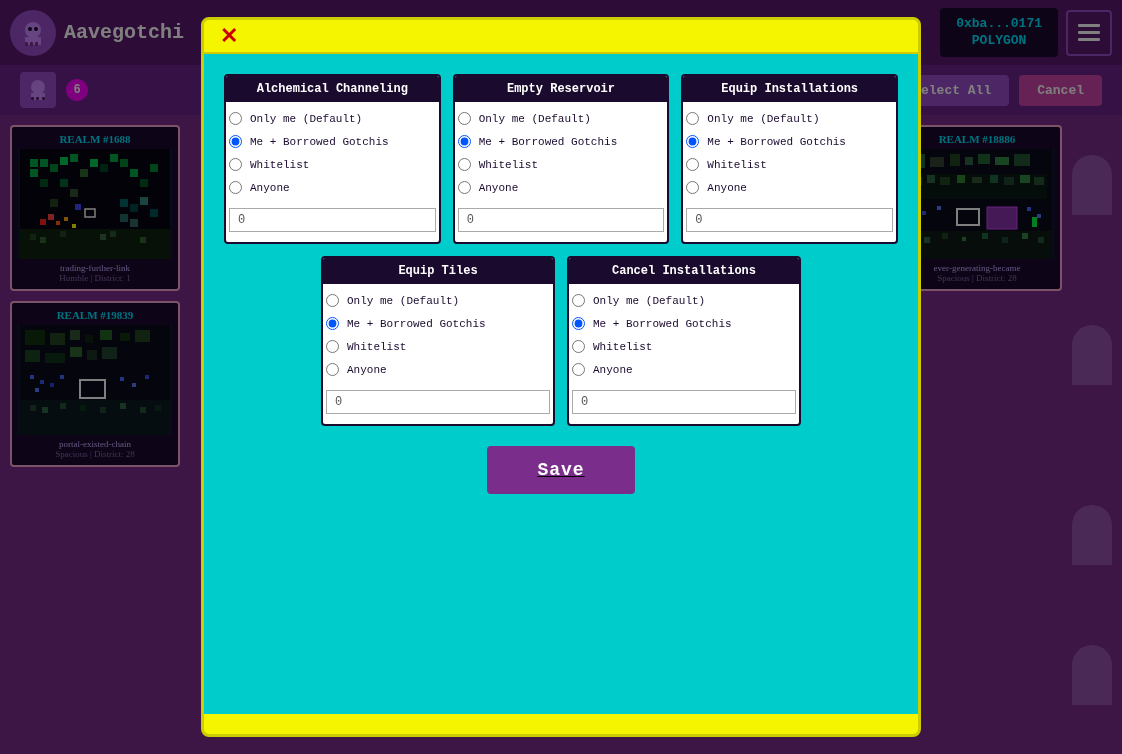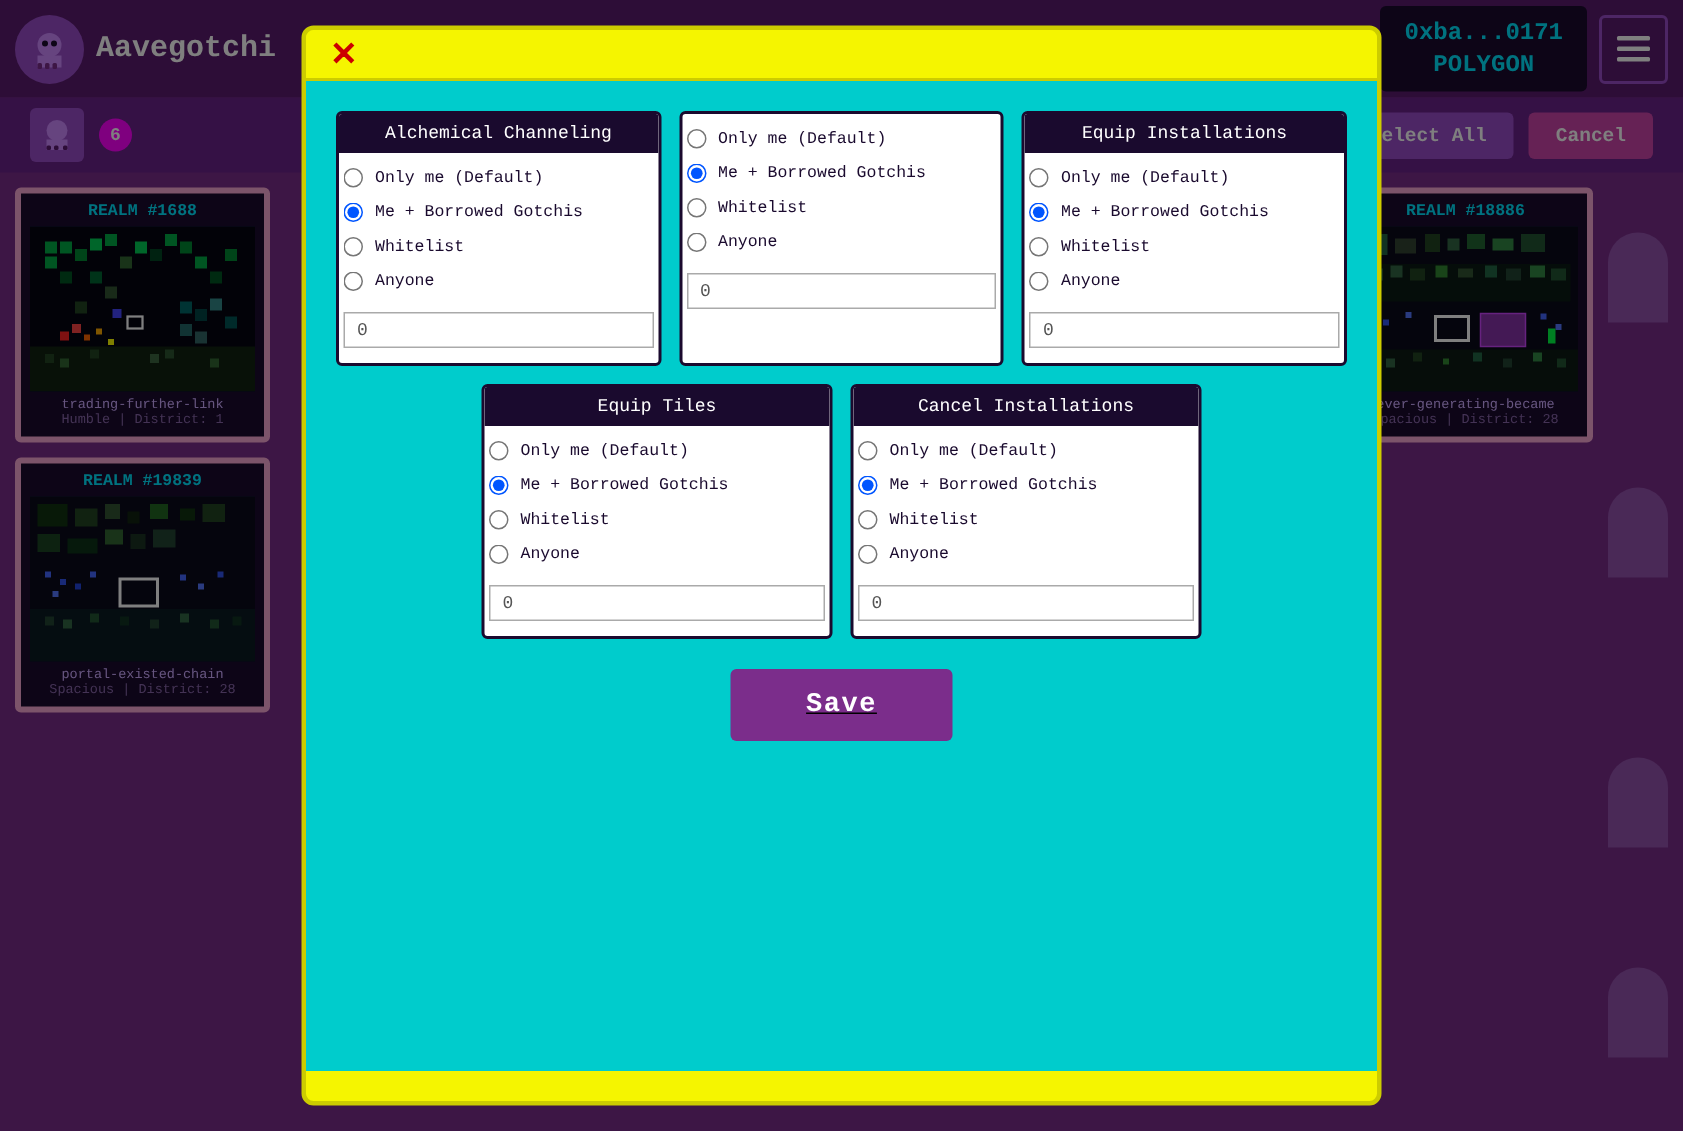--- a/index.html
+++ b/index.html
@@ -65,21 +65,21 @@
       border-radius: 4px;
       font-family: 'Courier New', monospace;
       font-weight: bold;
       font-size: 13px;
       cursor: pointer;
     }
 
     .btn-address {
       background: #1a0a2e;
       color: #00e5ff;
-      font-size: 16px;
+      font-size: 13px;
       text-align: center;
       line-height: 1.3;
     }
 
     .btn-menu {
       background: #5a1a6e;
       color: white;
       width: 46px;
       height: 46px;
       border: 2px solid #9b4dca;
@@ -176,23 +176,24 @@
     
     .realm-sidebar {
       width: 170px;
       display: flex;
       flex-direction: column;
       gap: 10px;
     }
 
     .realm-card {
       background: #1a0a2e;
-      border: 4px solid #f9a8d4;
+      border: 2px solid #f9a8d4;
       border-radius: 4px;
       padding: 6px;
+      font-family: Liberation Serif, serif;
     }
 
     .realm-title {
       color: #00e5ff;
       font-size: 11px;
       font-weight: bold;
       text-align: center;
       margin-bottom: 4px;
     }
 
@@ -301,21 +302,21 @@
       border-radius: 4px;
       overflow: hidden;
     }
 
     .perm-card-header {
       background: #1a0a2e;
       color: white;
       text-align: center;
       padding: 6px 10px;
       font-family: 'Courier New', monospace;
-      font-weight: normal;
+      font-weight: bold;
       font-size: 12px;
     }
 
     .perm-card-body {
       padding: 10px 3px;
       border-radius: 11px;
     }
 
     .radio-option {
       display: flex;
@@ -602,20 +603,21 @@
               <input type="radio" name="alchemical" value="2" style=""> Whitelist
             </label>
             <label class="radio-option">
               <input type="radio" name="alchemical" value="3" style=""> Anyone
             </label>
             <input class="perm-input" type="text" value="0" style="">
           </div>
         </div>
 
         <div class="perm-card">
+          <div class="perm-card-header">Empty Reservoir</div>
           <div class="perm-card-body">
             <label class="radio-option">
               <input type="radio" name="reservoir" value="0" style=""> Only me (Default)
             </label>
             <label class="radio-option">
               <input type="radio" name="reservoir" value="1" checked="" style=""> Me + Borrowed Gotchis
             </label>
             <label class="radio-option">
               <input type="radio" name="reservoir" value="2" style=""> Whitelist
             </label>

